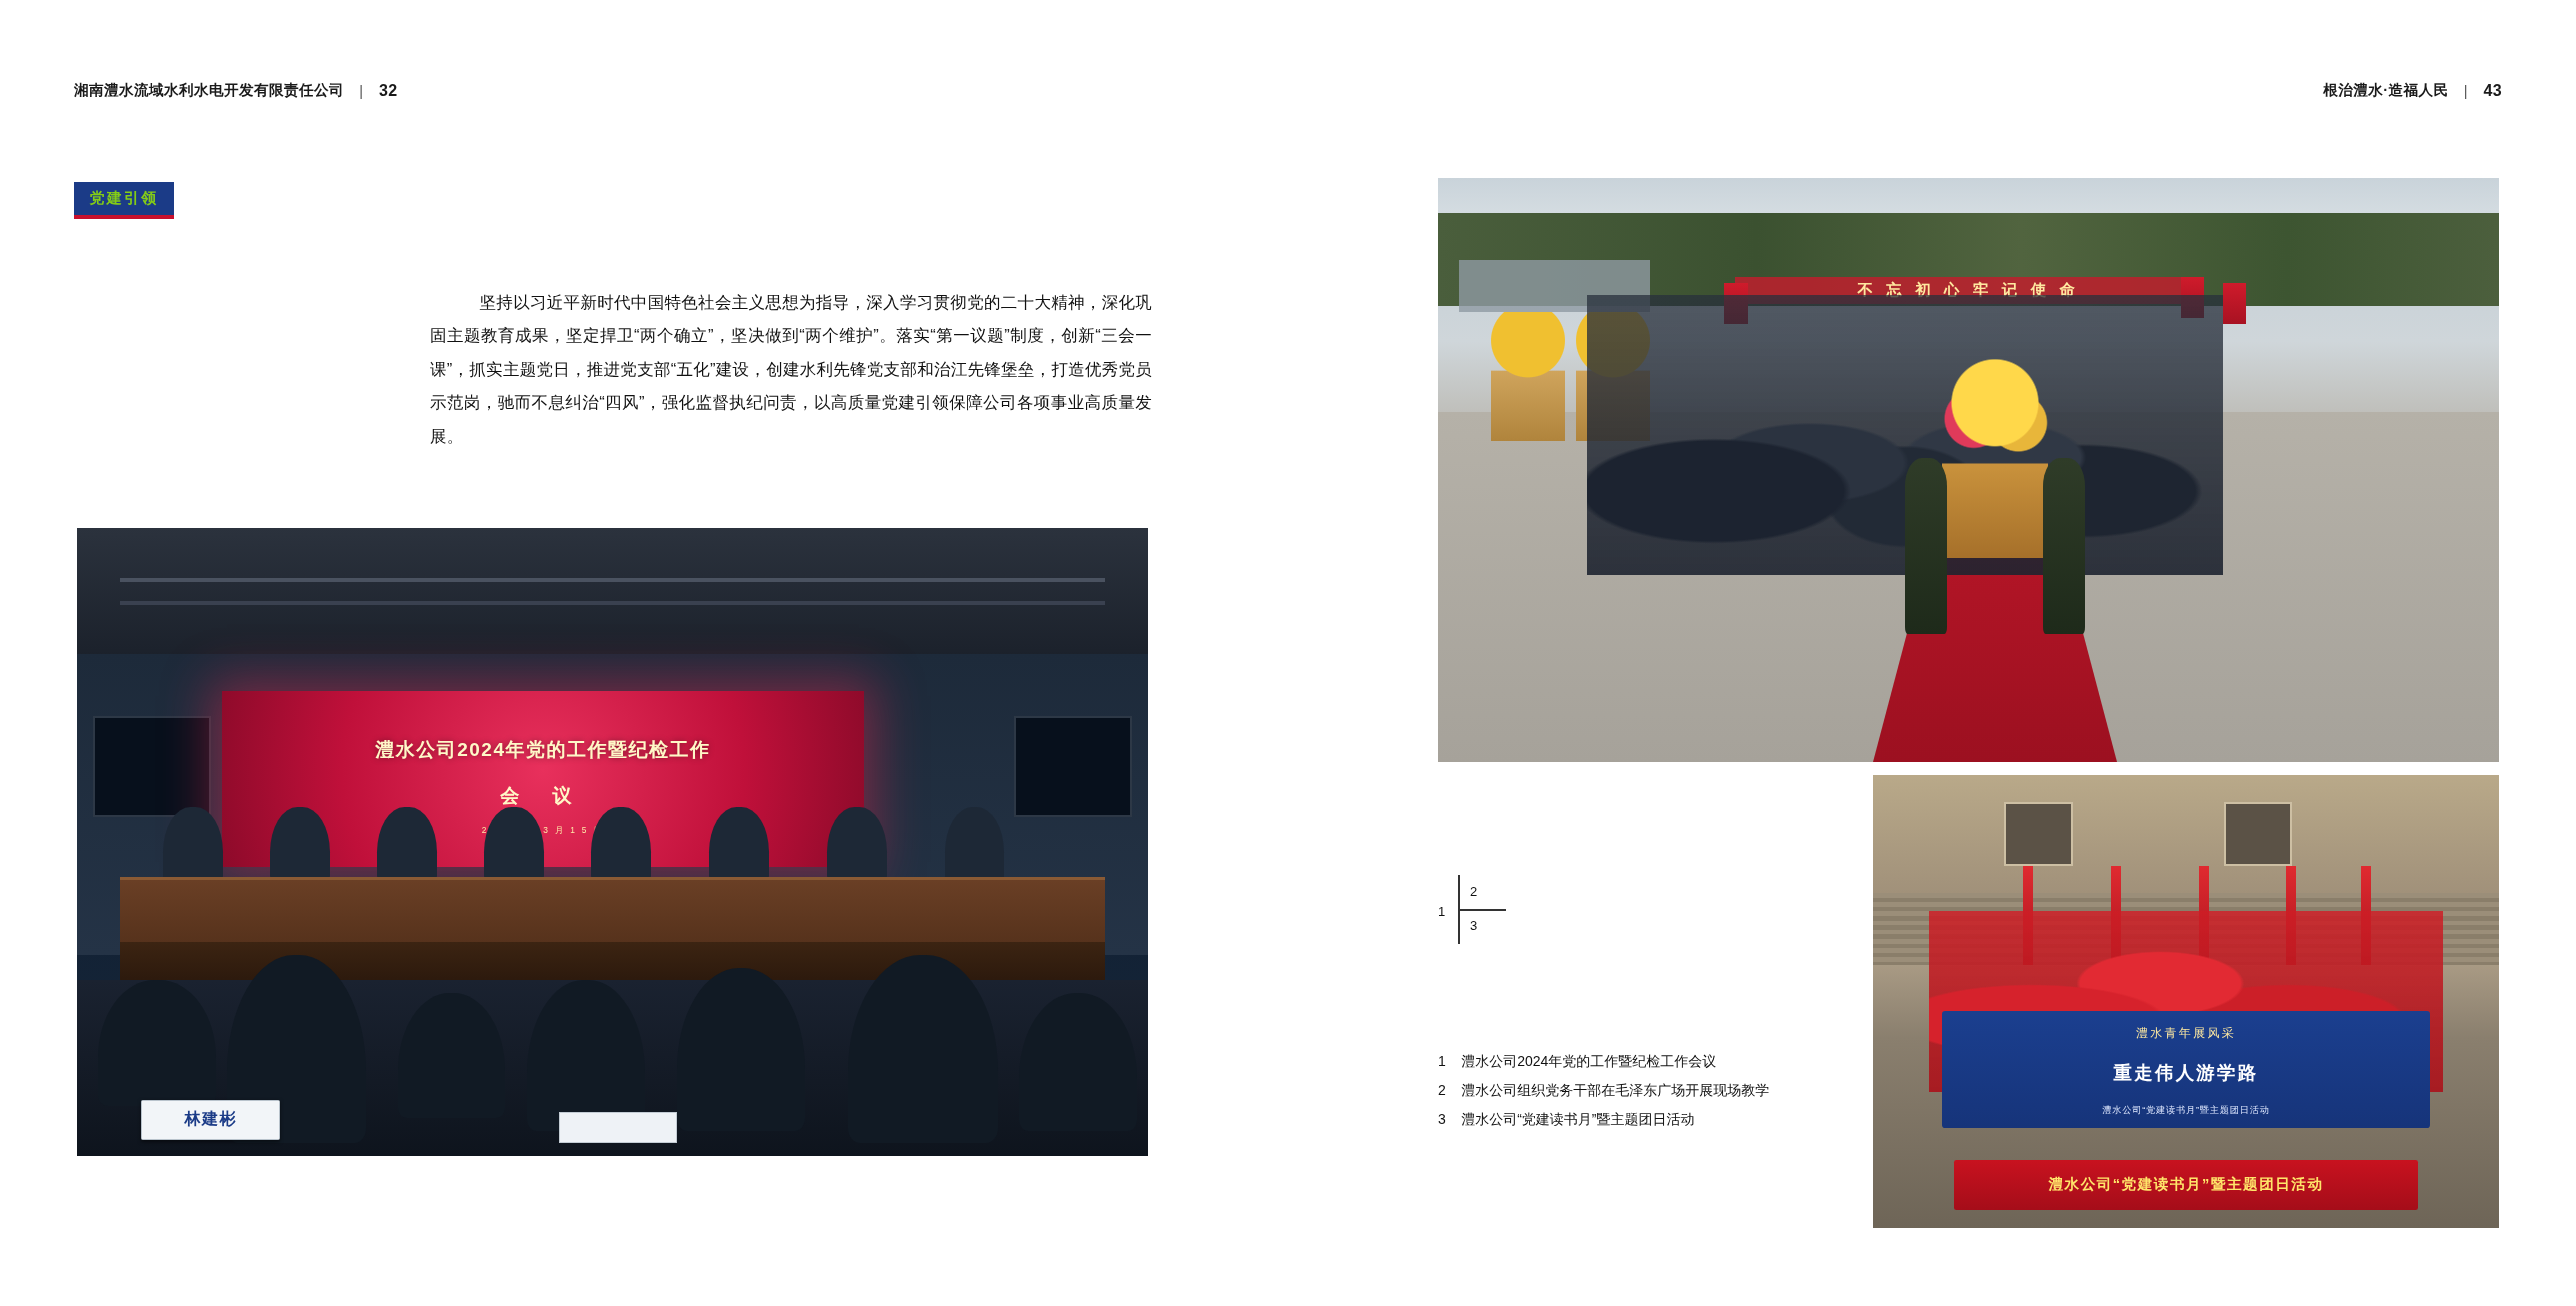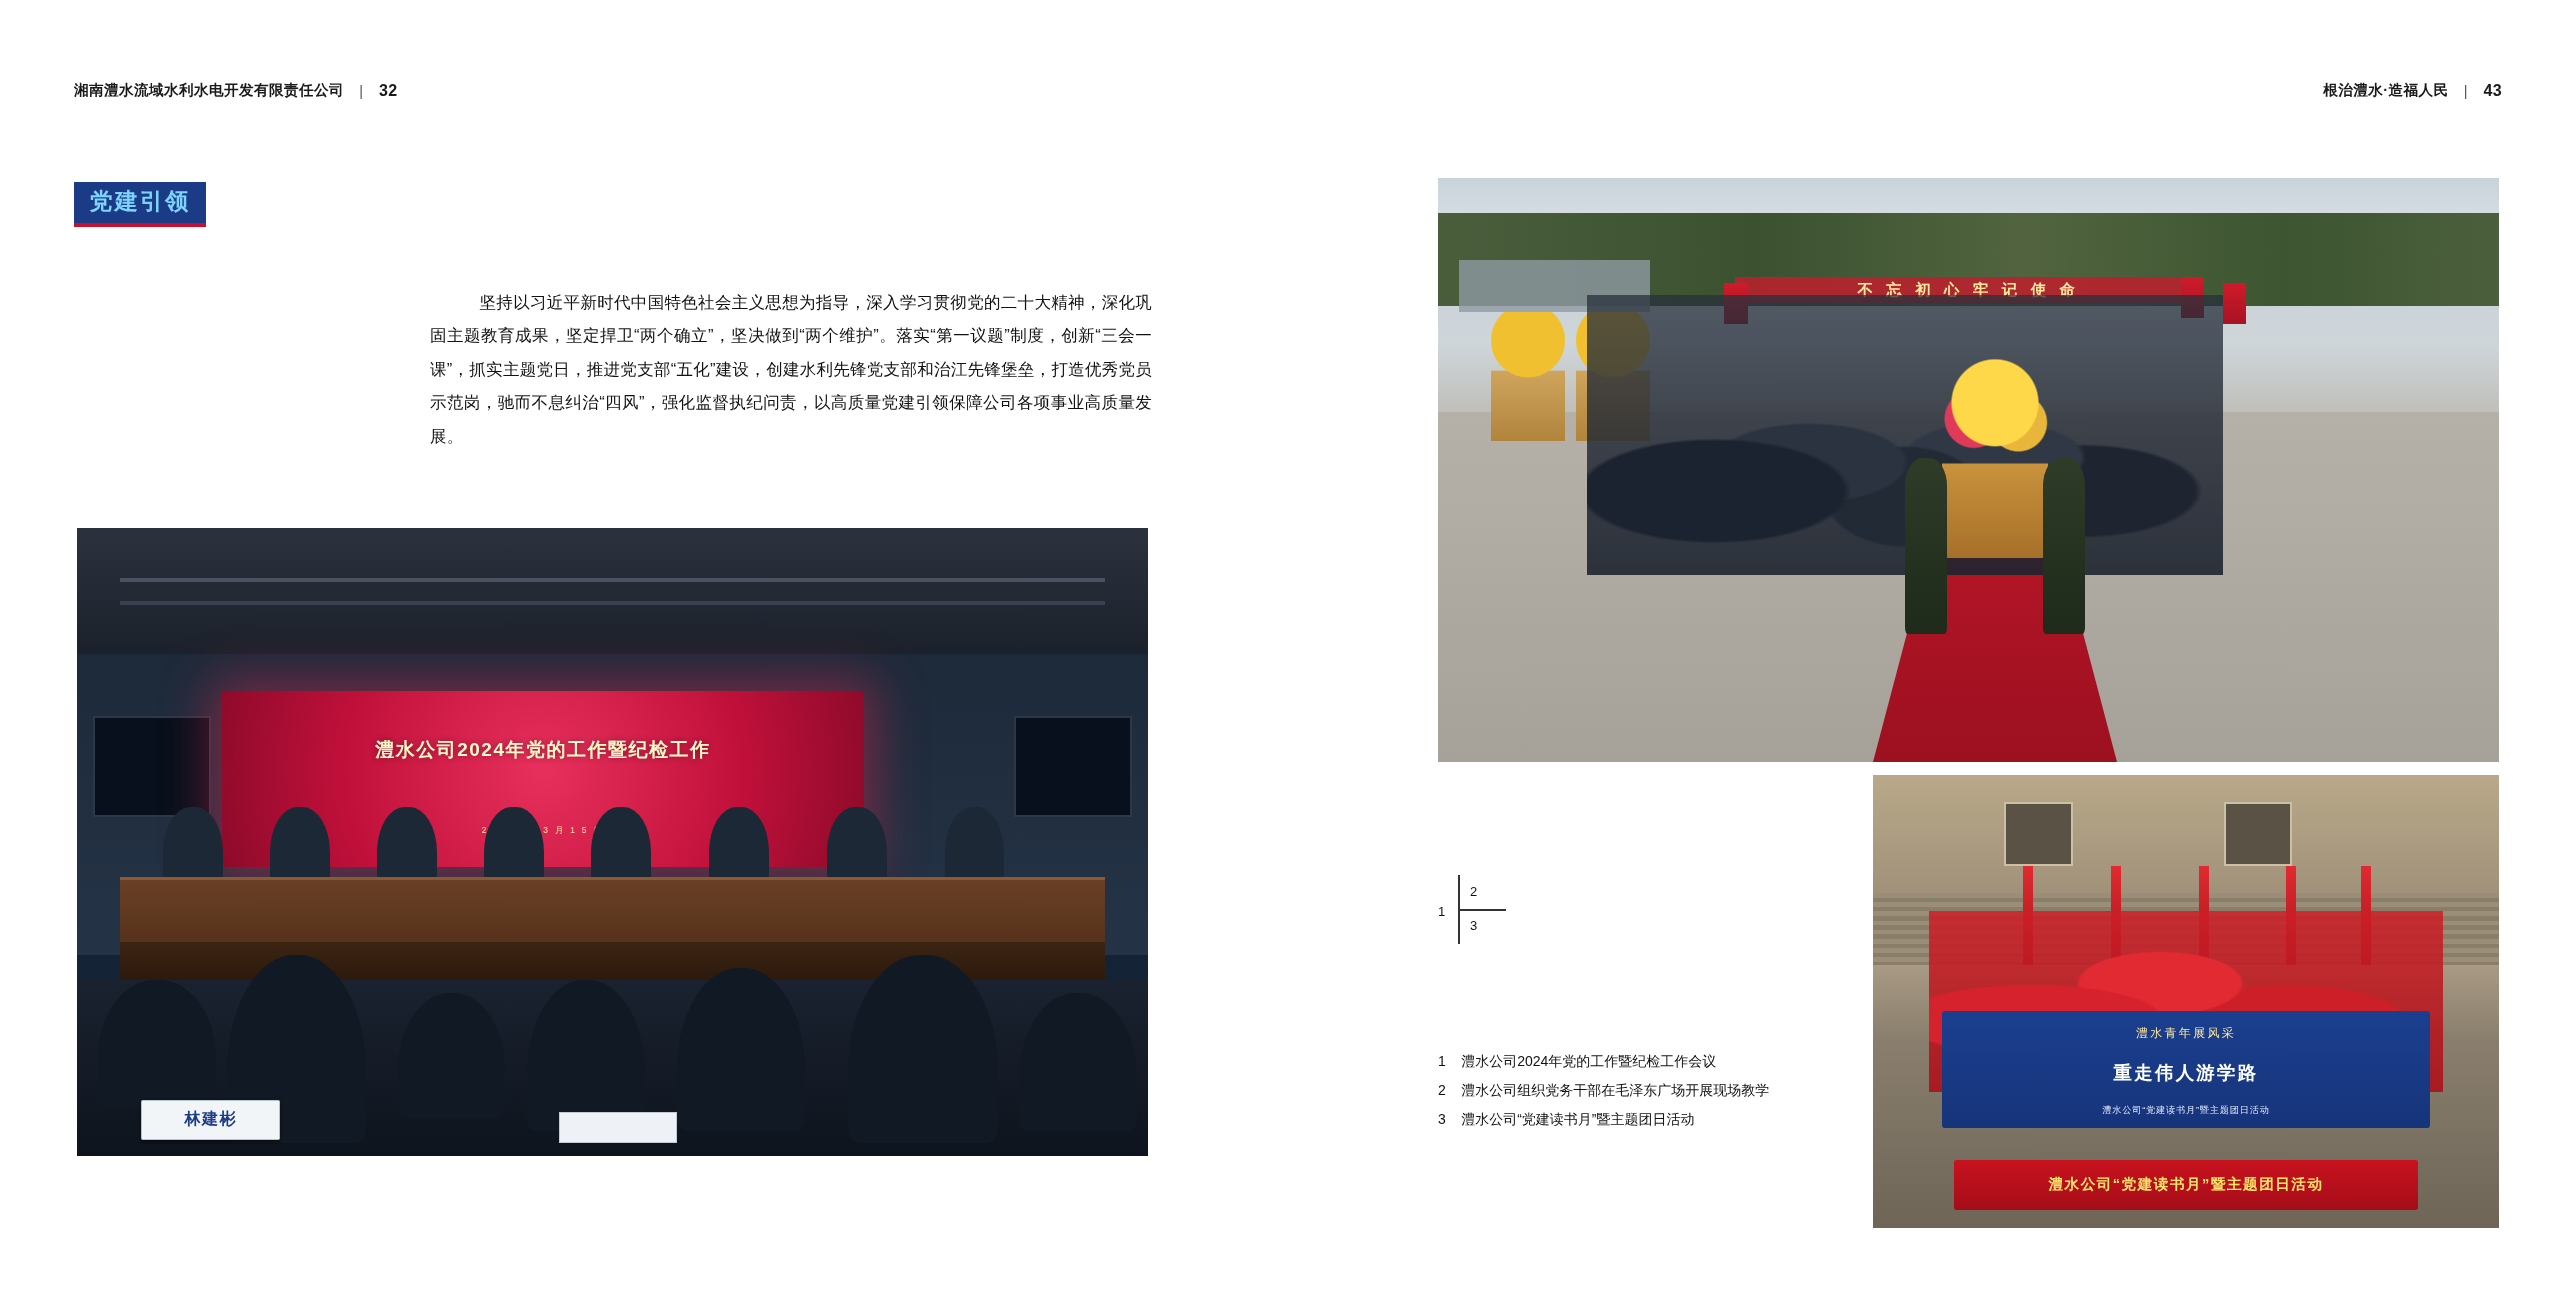--- a/index.html
+++ b/index.html
@@ -41,22 +41,22 @@
     font-size: 16px;
     font-weight: bold;
   }
 
   
   .section-badge {
     position: absolute;
     left: 74px;
     top: 182px;
     background: #1b3b87;
-    color: #7dd3fc;
-    font-size: 23px;
+    color: #84cc16;
+    font-size: 15px;
     font-weight: bold;
     letter-spacing: 2.3px;
     padding: 8.4px 15.4px 10px 15.4px;
     line-height: 1;
     border-bottom: 4.6px solid #c8102e;
   }
 
   
   .lead-text {
     position: absolute;
@@ -381,20 +381,21 @@
   <div class="hall">
     <div class="ceiling"></div>
     <div class="ceil-strip"></div>
     <div class="backwall"></div>
 
     <div class="tv-left"></div>
     <div class="tv-right"></div>
 
     <div class="screen">
       <div class="title1">澧水公司2024年党的工作暨纪检工作</div>
+      <div class="title2">会 议</div>
       <div class="title3">2 0 2 4 年 3 月 1 5 日</div>
     </div>
 
     <div class="panelist" style="left:8%"></div>
     <div class="panelist" style="left:18%"></div>
     <div class="panelist" style="left:28%"></div>
     <div class="panelist" style="left:38%"></div>
     <div class="panelist" style="left:48%"></div>
     <div class="panelist" style="left:59%"></div>
     <div class="panelist" style="left:70%"></div>

